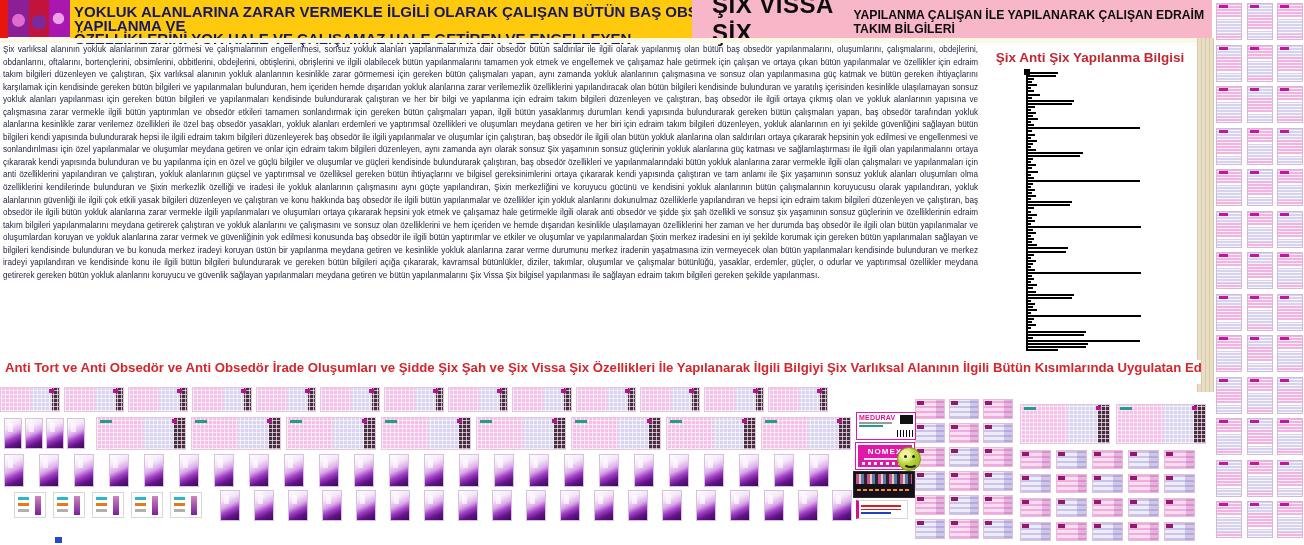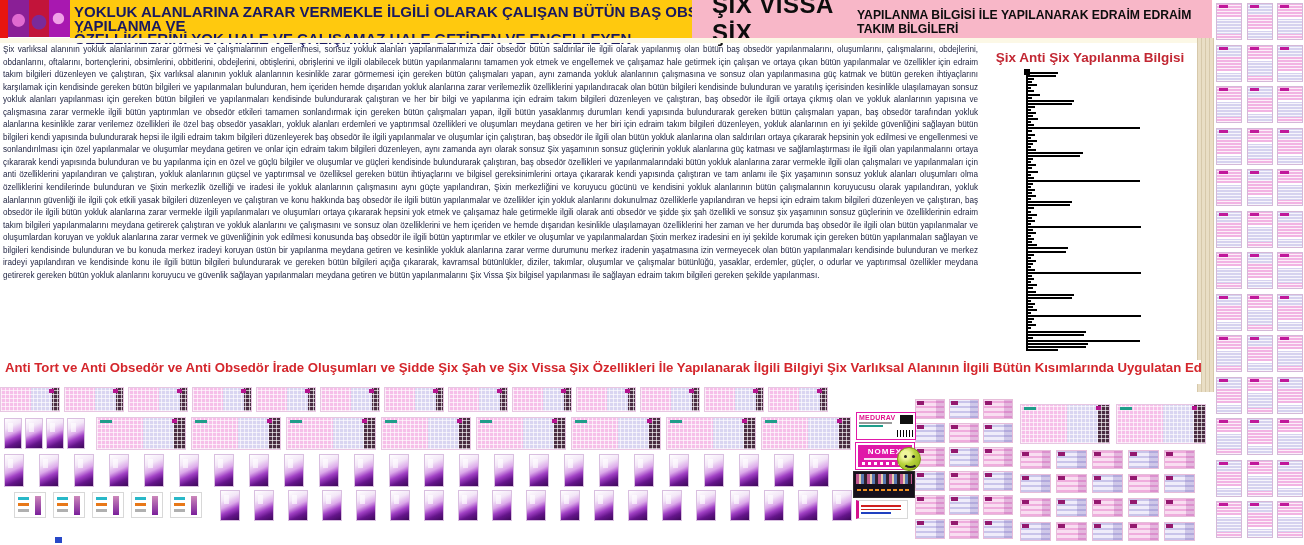--- a/index.html
+++ b/index.html
@@ -136,21 +136,21 @@
     <div class="art" id="art1"></div>
     <div class="art" id="art2"></div>
     <div class="art" id="art3"></div>
   </div>
   <div class="yellow-band">
     <div>YOKLUK ALANLARINA ZARAR VERMEKLE İLGİLİ OLARAK ÇALIŞAN BÜTÜN BAŞ OBSEDÖR YAPILANMA VE</div>
     <div>ÖZELLİKLERİNİ YOK HALE VE ÇALIŞAMAZ HALE GETİREN VE ENGELLEYEN</div>
   </div>
   <div class="pink-band">
     <span class="big">ŞİX VİSSA ŞİX</span>
-    <span class="small">YAPILANMA BİLGİSİ İLE YAPILANARAK EDRAİM EDRAİM TAKIM BİLGİLERİ</span>
+    <span class="small">YAPILANMA ÇALIŞAN İLE YAPILANARAK ÇALIŞAN EDRAİM TAKIM BİLGİLERİ</span>
   </div>
   <div class="cream-line"></div>
 
   <div class="main-text">Şix varlıksal alanının yokluk alanlarının zarar görmesi ve çalışmalarının engellenmesi, sonsuz yokluk alanları yapılanmalarımıza dair obsedör bütün saldırılar ile ilgili olarak yapılanmış olan bütün baş obsedör yapılanmalarını, oluşumlarını, çalışmalarını, obdejlerini, obdanlarını, oftalarını, bortençlerini, obsimlerini, obbitlerini, obdejlerini, obtişlerini, obrişlerini ve ilgili olabilecek bütün yapılanmalarını tamamen yok etmek ve engellemek ve çalışamaz hale getirmek için çalışan ve ortaya çıkan bütün yapılanmalar ve özellikler için edraim takım bilgileri düzenleyen ve çalıştıran, Şix varlıksal alanının yokluk alanlarının kesinlikle zarar görmemesi için gereken bütün çalışmaları yapan, aynı zamanda yokluk alanlarının çalışmasına ve sonsuz olan yapılanmasına güç katmak ve bütün gereken ihtiyaçlarını karşılamak için kendisinde gereken bütün bilgileri ve yapılanmaları bulunduran, hem içeriden hemde dışarıdan yokluk alanlarına zarar verilemezlik özelliklerini yapılandıracak olan bütün bilgileri kendisinde bulunduran ve yaratılış içerisinden kesinlikle ulaşılamayan sonsuz yokluk alanları yapılanması için gereken bütün bilgileri ve yapılanmaları kendisinde bulundurarak çalıştıran ve her bir bilgi ve yapılanma için edraim takım bilgileri düzenleyen ve çalıştıran, baş obsedör ile ilgili ortaya çıkmış olan ve yokluk alanlarının yapısına ve çalışmasına zarar vermekle ilgili bütün yaptırımları ve obsedör etkileri tamamen sonlandırmak için gereken bütün çalışmaları yapan, ilgili bütün yasaklanmış durumları kendi yapısında bulundurarak gereken bütün çalışmaları yapan, baş obsedör tarafından yokluk alanlarına kesinlikle zarar verilemez özellikleri ile özel baş obsedör yasakları, yokluk alanları erdemleri ve yaptırımsal özellikleri ve oluşumları meydana getiren ve her biri için edraim takım bilgileri düzenleyen, yokluk alanlarının en iyi şekilde güvenliğini sağlayan bütün bilgileri kendi yapısında bulundurarak hepsi ile ilgili edraim takım bilgileri düzenleyerek baş obsedör ile ilgili yapılanmalar ve oluşumlar için çalıştıran, baş obsedör ile ilgili olan bütün yokluk alanlarına olan saldırıları ortaya çıkararak hepsinin yok edilmesi ve engellenmesi ve sonlandırılması için özel yapılanmalar ve oluşumlar meydana getiren ve onlar için edraim takım bilgileri düzenleyen,  aynı zamanda ayrı olarak sonsuz Şix yaşamının sonsuz güçlerinin yokluk alanlarına güç katması ve sağlamlaştırması ile ilgili olan yapılanmalarını ortaya çıkararak kendi yapısında bulunduran ve bu yapılanma için en özel ve güçlü bilgiler ve oluşumlar ve güçleri kendisinde bulundurarak çalıştıran, baş obsedör özellikleri ve yapılanmalarındaki bütün yokluk alanlarına zarar vermekle ilgili olan çalışmaları ve yapılanmaları için anti özelliklerini yapılandıran ve çalıştıran, yokluk alanlarının güçsel ve yaptırımsal ve özelliksel gereken bütün ihtiyaçlarını ve bilgisel gereksinimlerini ortaya çıkararak kendi yapısında çalıştıran ve tam anlamı ile Şix yaşamının sonsuz yokluk alanları oluşumları olma özelliklerini kendilerinde bulunduran ve Şixin merkezlik özelliği ve iradesi ile yokluk alanlarının çalışmasını aynı güçte yapılandıran, Şixin merkezliğini ve koruyucu gücünü ve kendisini yokluk alanlarının bütün çalışmalarının koruyucusu olarak yapılandıran, yokluk alanlarının  güvenliği ile ilgili çok etkili yasak bilgileri düzenleyen ve çalıştıran ve konu hakkında baş obsedör ile ilgili bütün yapılanmalar ve özellikler için yokluk alanlarını dokunulmaz özelliklerle yapılandıran ve hepsi için edraim takım bilgileri düzenleyen ve çalıştıran, baş obsedör ile ilgili bütün yokluk alanlarına zarar vermekle ilgili yapılanmaları ve oluşumları ortaya  çıkararak hepsini yok etmek ve çalışamaz hale getirmekle ilgili olarak anti obsedör ve şidde şix şah özellikli ve sonsuz şix yaşamının sonsuz güçlerinin ve özelliklerinin edraim takım bilgileri yapılanmalarını meydana getirerek çalıştıran ve yokluk alanlarını ve çalışmasını ve sonsuz olan özelliklerini ve hem içeriden ve hemde dışarıdan kesinlikle ulaşılamayan özelliklerini her zaman ve her durumda baş obsedör ile ilgili olan bütün yapılanmalar ve oluşumlardan koruyan ve yokluk alanlarına zarar vermek ve güvenliğinin yok edilmesi konusunda baş obsedör ile ilgili bütün yaptırımlar ve etkiler ve oluşumlar ve yapılanmalardan Şixin merkez iradesini en iyi şekilde korumak için gereken bütün yapılanmaları sağlayan ve bilgileri kendisinde bulunduran ve bu konuda merkez iradeyi koruyan üstün bir yapılanma meydana getiren ve kesinlikle yokluk alanlarına zarar verme durumunu merkez iradenin yaşatmasına izin vermeyecek olan bütün yapılanmaları kendisinde bulunduran ve merkez iradeyi yapılandıran ve kendisinde konu ile ilgili bütün bilgileri bulundurarak ve gereken bütün bilgileri açığa çıkararak, kavramsal bütünlükler, diziler, takımlar, oluşumlar ve çalışmalar bütünlüğü, yasaklar, erdemler, güçler, o odurlar ve yaptırımsal özellikler meydana getirerek gereken bütün yokluk alanlarını koruyucu ve güvenlik sağlayan yapılanmaları meydana getiren ve bütün yapılanmalarını Şix Vissa Şix bilgisel yapılanması ile sağlayan edraim takım bilgileri gereken şekilde yapılanması.</div>
 
   <div class="chart-panel">
     <div class="chart-title">Şix Anti Şix Yapılanma Bilgisi</div>
     <div class="chart-area" id="chart-bars">
         <div class="bar" style="width: 30px;"></div>
         <div class="bar" style="width: 28px;"></div>

